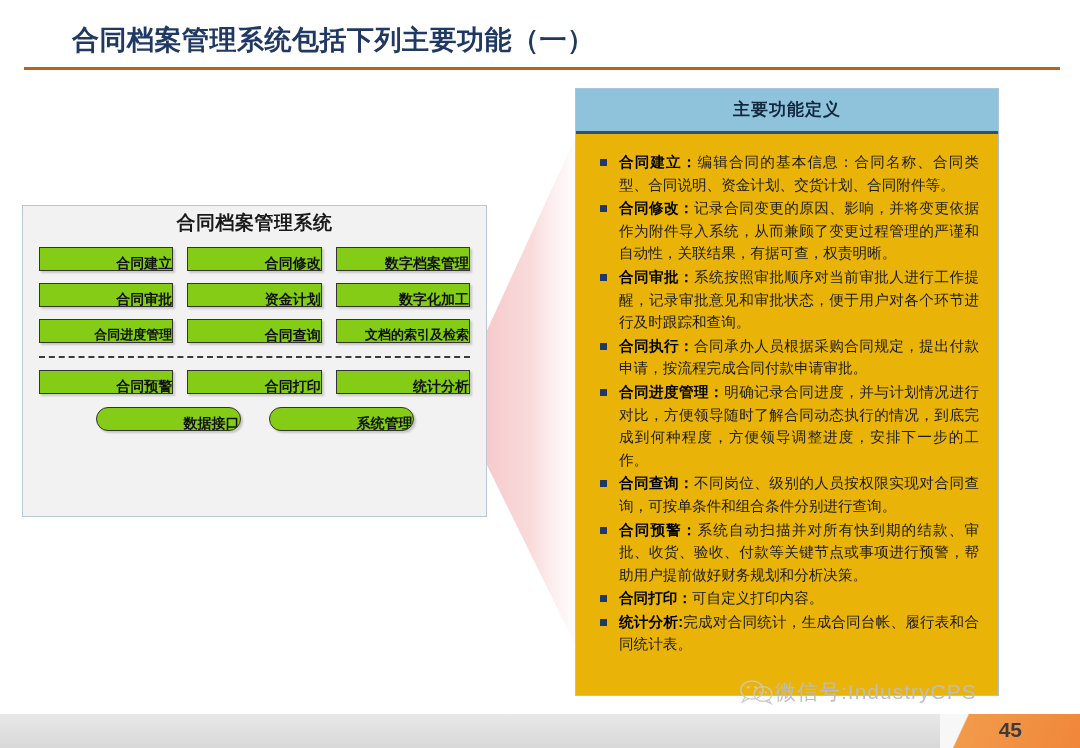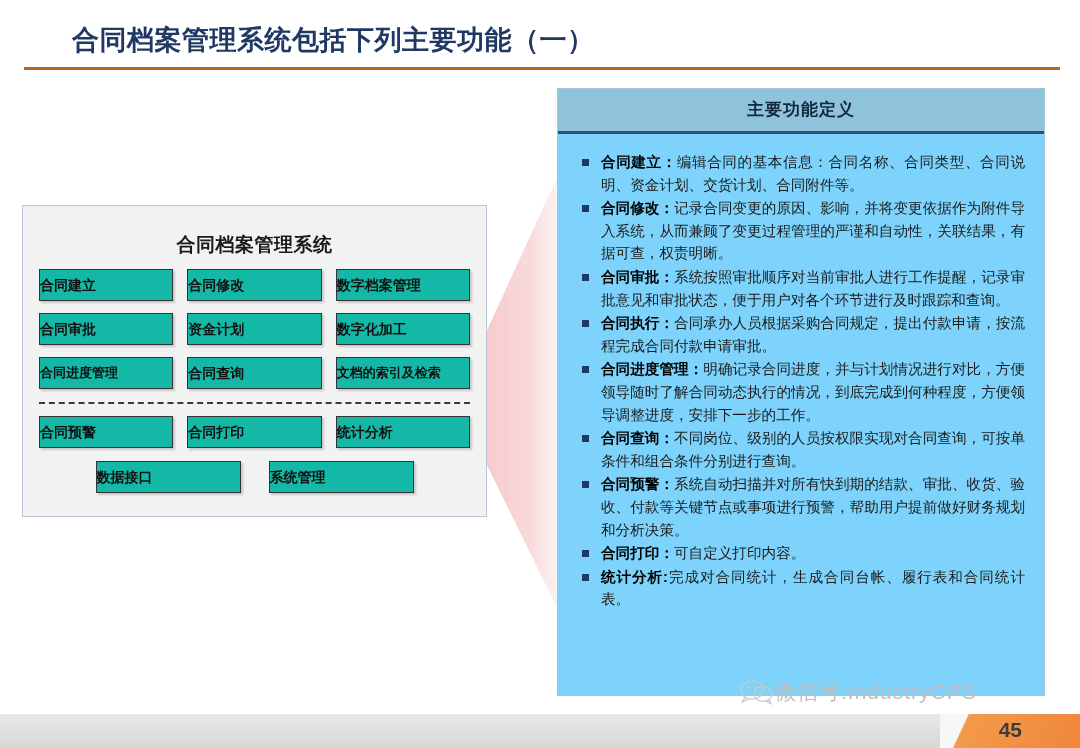--- a/index.html
+++ b/index.html
@@ -56,37 +56,37 @@
     height: 312px;
     background: #f2f2f2;
     border: 1px solid #b7c7d8;
     box-sizing: border-box;
   }
   #diagram-title {
     text-align: center;
     font-size: 19px;
     font-weight: bold;
     color: #1a1a1a;
-    margin-top: 26px;
+    margin-top: 4px;
     margin-bottom: 11px;
     letter-spacing: 0.5px;
   }
   .dgrid {
     display: grid;
     grid-template-columns: 1fr 1fr 1fr;
     column-gap: 14px;
     row-gap: 12px;
     padding: 0 16px;
   }
   .dbox {
-    background: #14b8a6;
+    background: #84cc16;
     border: 1.6px solid #333333;
-    height: 32px;
+    height: 24px;
     line-height: 30px;
-    text-align: left;
+    text-align: right;
     font-size: 14px;
     font-weight: bold;
     color: #111;
     box-shadow: 2px 2px 2px rgba(0,0,0,0.18);
     box-sizing: border-box;
     white-space: nowrap;
     overflow: hidden;
   }
   .dbox.small { font-size: 13px; }
   #dash-divider {
@@ -94,32 +94,32 @@
     border-top: 2px dashed #3b3b3b;
     height: 0;
   }
   .drow-bottom {
     display: flex;
     justify-content: center;
     gap: 28px;
     padding: 0 16px;
     margin-top: 13px;
   }
-  .drow-bottom .dbox { width: 145px; }
+  .drow-bottom .dbox { width: 145px; border-radius: 16px; }
 
   
   #panel {
     position: absolute;
-    left: 557px;
+    left: 575px;
     top: 88px;
-    width: 488px;
+    width: 424px;
     height: 608px;
     box-sizing: border-box;
     border: 1px solid #a8c4d8;
-    background: #7dd3fc;
+    background: #eab308;
   }
   #panel-header {
     height: 42px;
     line-height: 42px;
     background: #8fc3dc;
     border-bottom: 3px solid #31506e;
     text-align: center;
     font-size: 17px;
     font-weight: bold;
     color: #12283f;

